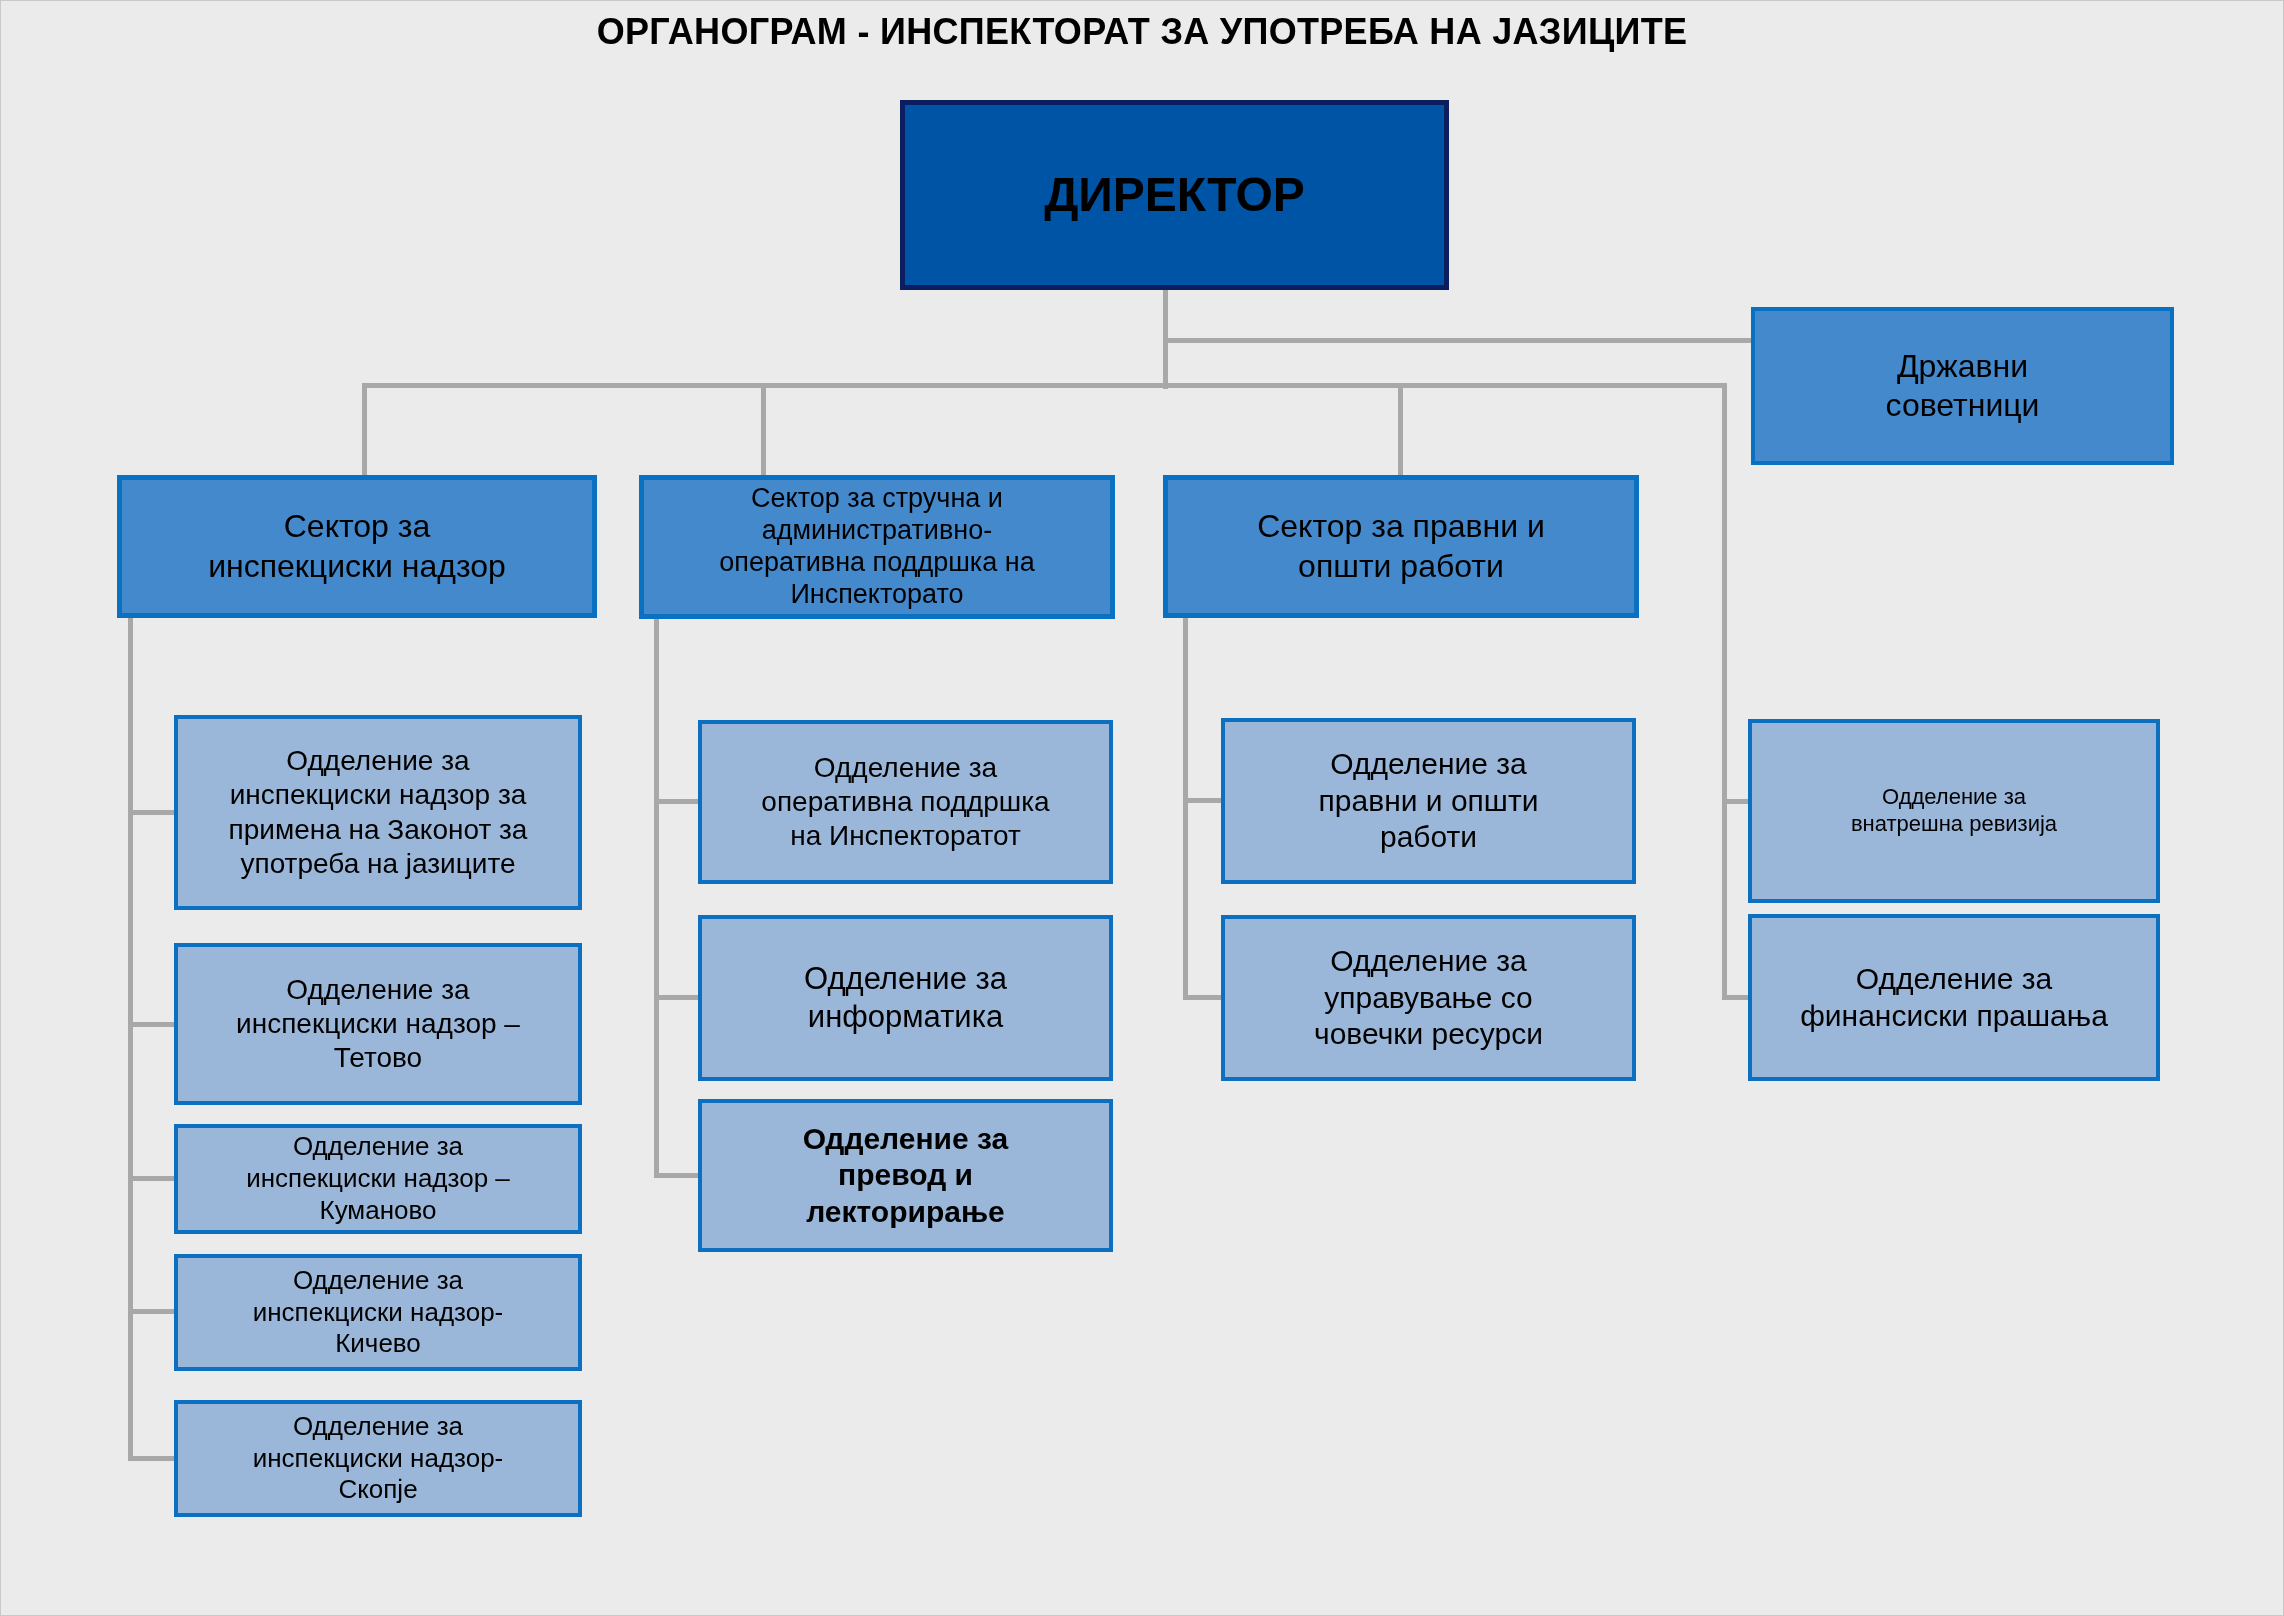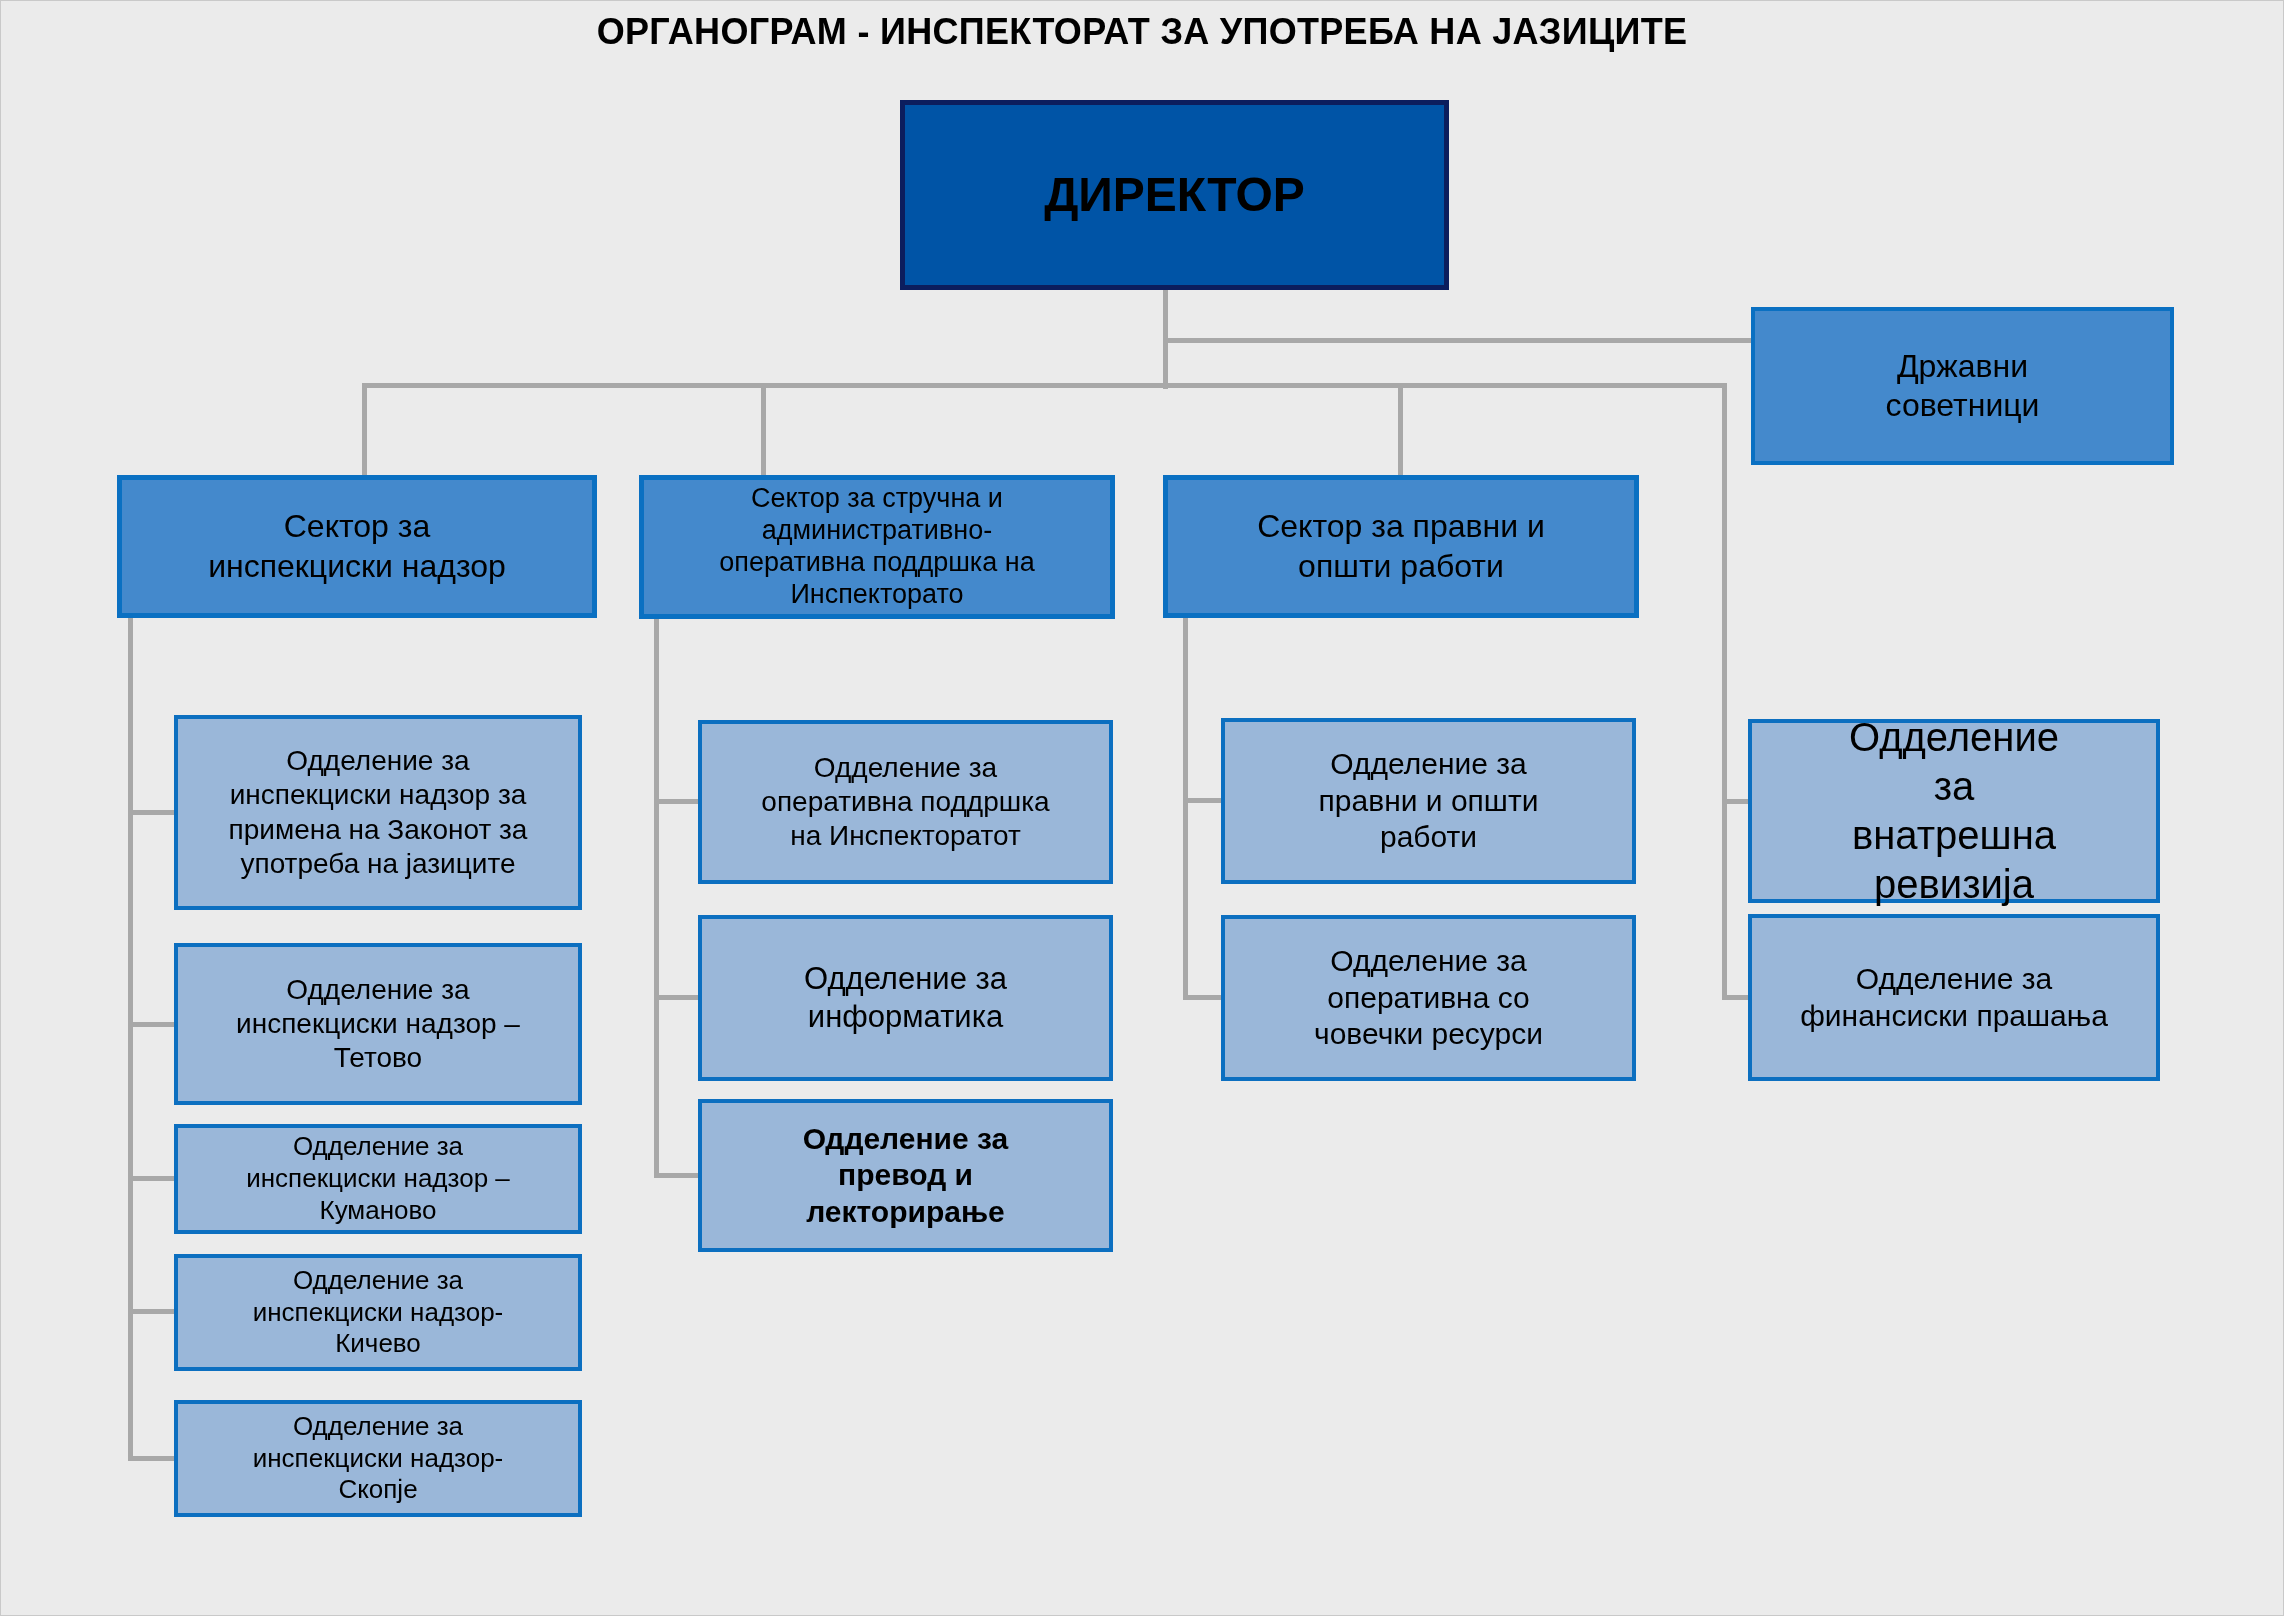--- a/index.html
+++ b/index.html
@@ -138,24 +138,24 @@
     <span>Одделение за информатика</span>
   </div>
   <div class="node dept" style="left:697px; top:1098px; width:415px; height:153px; padding:0 81px; font-size:30px;font-weight:bold;">
     <span>Одделение за превод и лекторирање</span>
   </div>
 
   <div class="node dept" style="left:1220px; top:717px; width:415px; height:166px; padding:0 73px; font-size:30px;">
     <span>Одделение за правни и општи работи</span>
   </div>
   <div class="node dept" style="left:1220px; top:914px; width:415px; height:166px; padding:0 73px; font-size:30px;">
-    <span>Одделение за оперативна со човечки ресурси</span>
+    <span>Одделение за управување со човечки ресурси</span>
   </div>
 
-  <div class="node dept" style="left:1747px; top:718px; width:412px; height:184px; padding:0 78px; font-size:40px;">
+  <div class="node dept" style="left:1747px; top:718px; width:412px; height:184px; padding:0 78px; font-size:22px;">
     <span>Одделение за внатрешна ревизија</span>
   </div>
   <div class="node dept" style="left:1747px; top:913px; width:412px; height:167px; padding:0 44px; font-size:30px;">
     <span>Одделение за финансиски прашања</span>
   </div>
 
 </div>
 
 
 </body></html>

